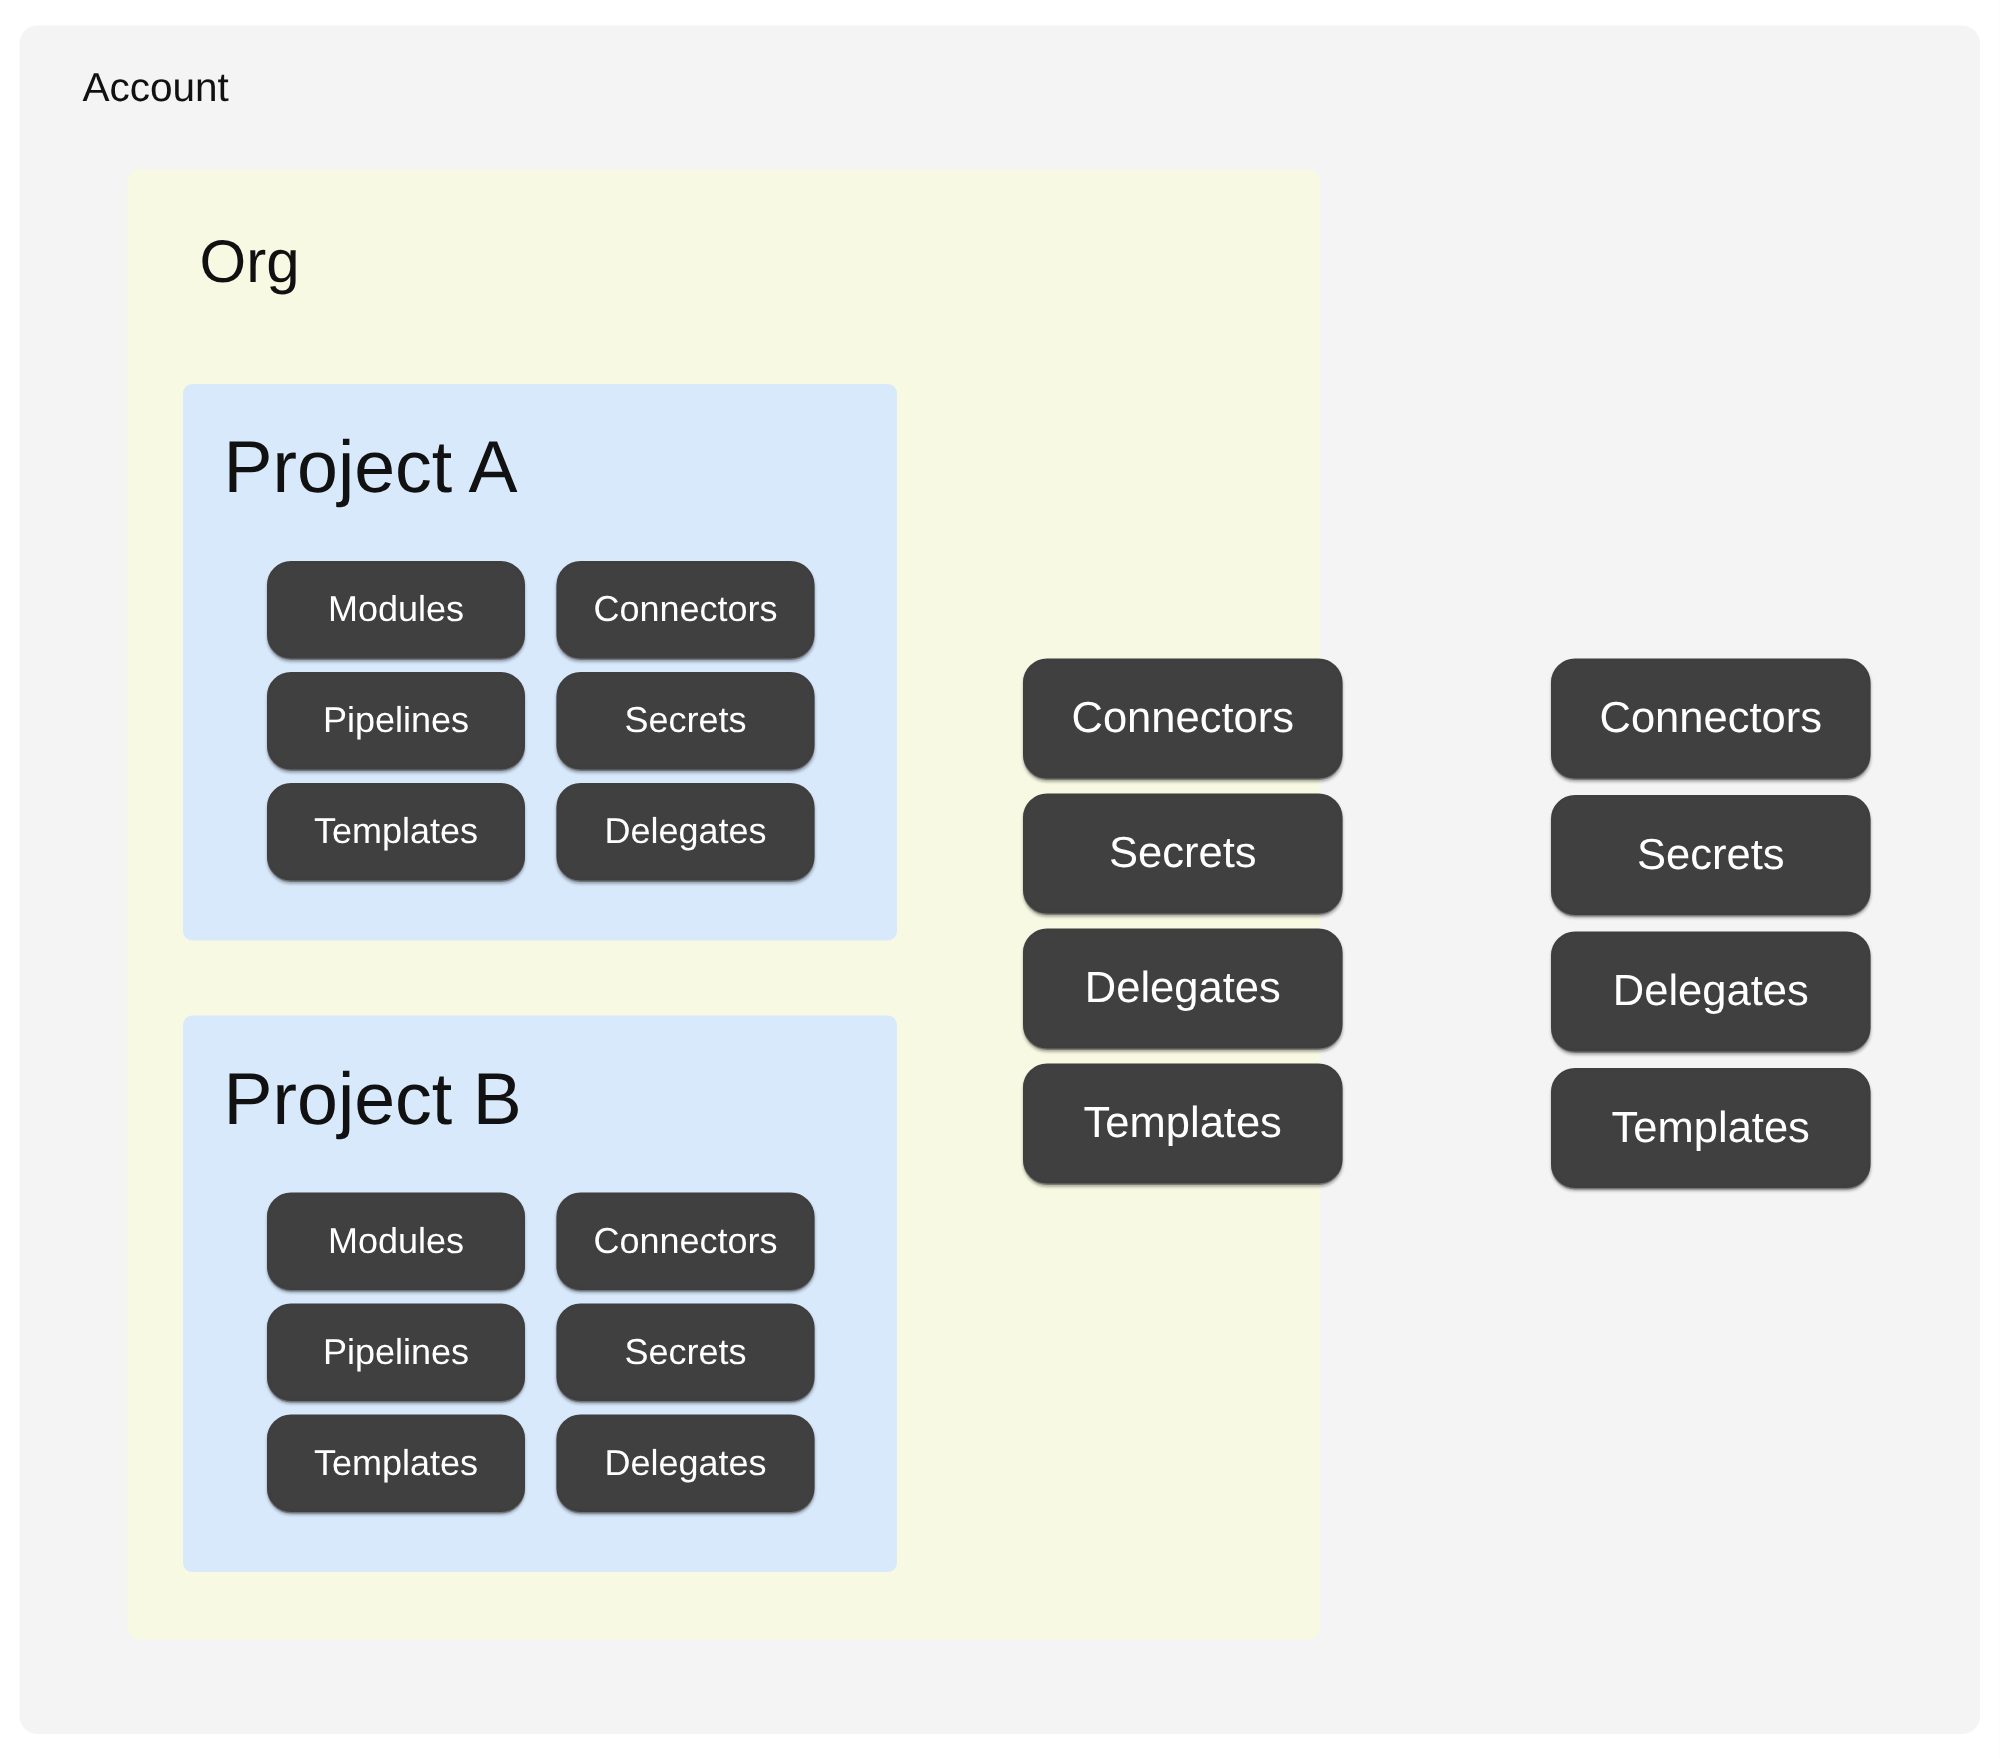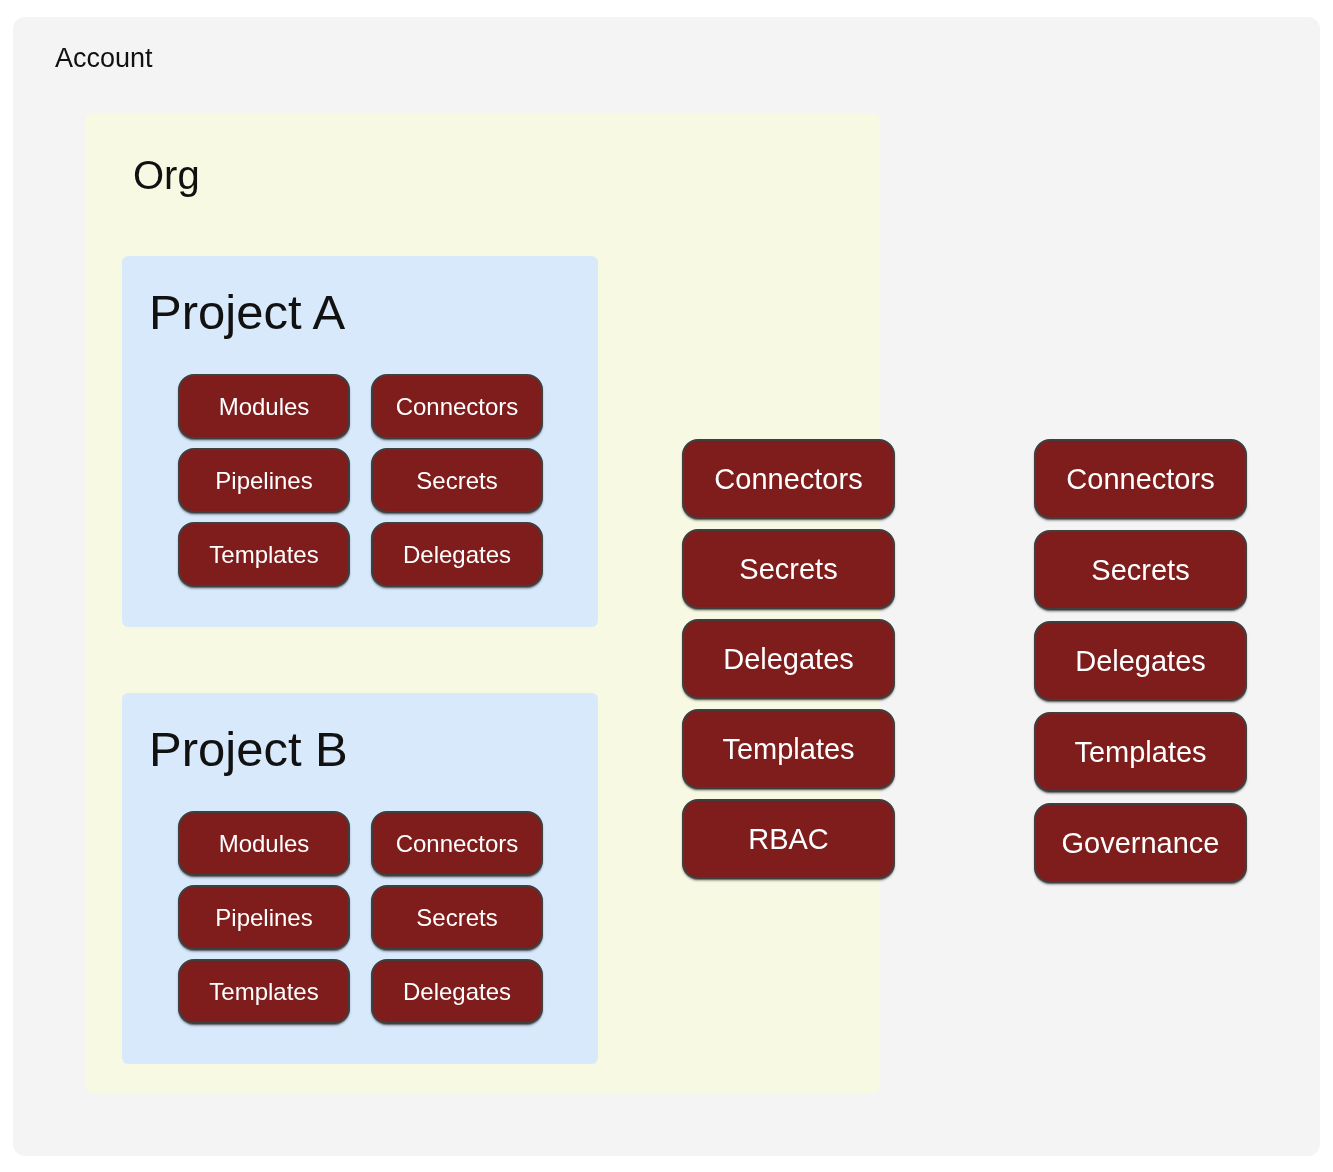--- a/index.html
+++ b/index.html
@@ -26,34 +26,34 @@
   .org-title {
     position:absolute; left:48px; top:40px;
     font-size:40px; font-weight:400;
   }
   .project-box {
     position:absolute; left:37px;
     width:476px; height:371px;
     background:#d8e9fc; border-radius:6px;
   }
   .project-a { top:143px; }
-  .project-b { top:580px; }
+  .project-b { top:564px; }
   .project-title {
     position:absolute; left:27px; top:28px;
     font-size:49px; font-weight:400;
   }
   .pill-grid {
     position:absolute; left:56px; top:118px;
     display:grid;
     grid-template-columns:172px 172px;
     grid-auto-rows:65px;
     column-gap:21px; row-gap:9px;
   }
   .pill {
-    background:#7f1d1d;
+    background:#404040;
     color:#ffffff;
     border:2px solid #3f3f3f;
     border-radius:16px;
     display:flex; align-items:center; justify-content:center;
     box-shadow:0 2px 2px rgba(0,0,0,0.30), 0 1px 0 rgba(120,120,120,0.6);
     white-space:nowrap;
   }
   .pill-sm { font-size:24px; }
   .pill-lg { width:213px; height:80px; font-size:29px; }
   .pill-col {
@@ -94,24 +94,22 @@
           <div class="pill pill-sm">Templates</div>
           <div class="pill pill-sm">Delegates</div>
         </div>
     </div>
 
     <div class="pill-col org-pills">
         <div class="pill pill-lg">Connectors</div>
         <div class="pill pill-lg">Secrets</div>
         <div class="pill pill-lg">Delegates</div>
         <div class="pill pill-lg">Templates</div>
-        <div class="pill pill-lg">RBAC</div>
       </div>
   </div>
 
   <div class="pill-col account-pills">
       <div class="pill pill-lg">Connectors</div>
       <div class="pill pill-lg">Secrets</div>
       <div class="pill pill-lg">Delegates</div>
       <div class="pill pill-lg">Templates</div>
-      <div class="pill pill-lg">Governance</div>
     </div>
 </div>
 
 </body></html>

